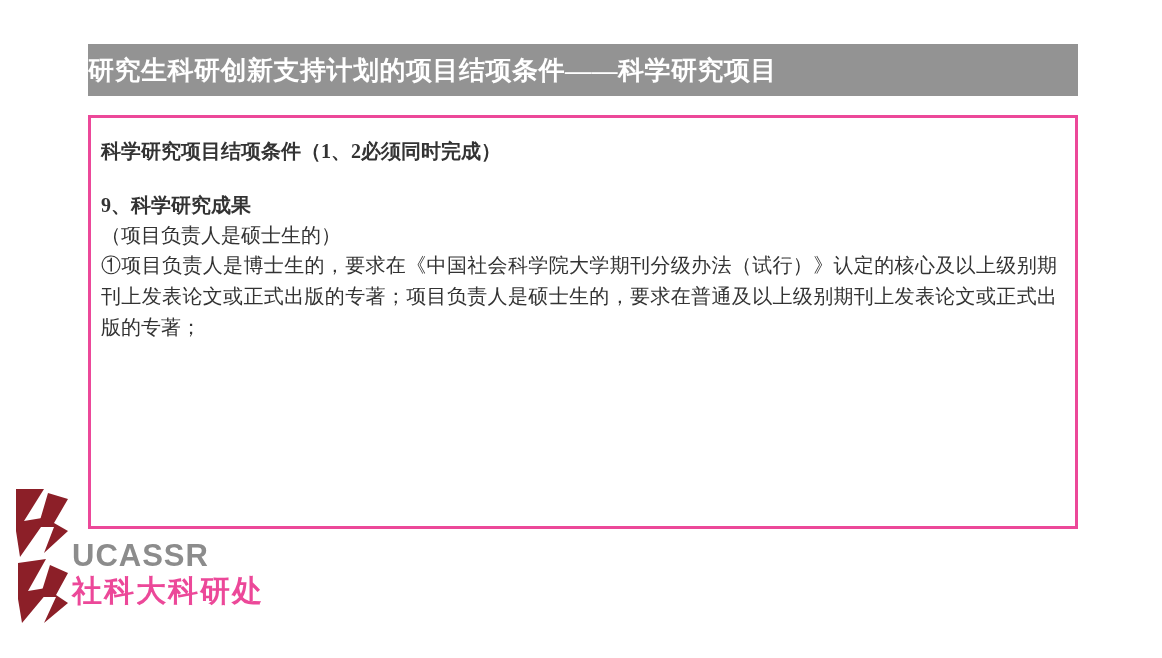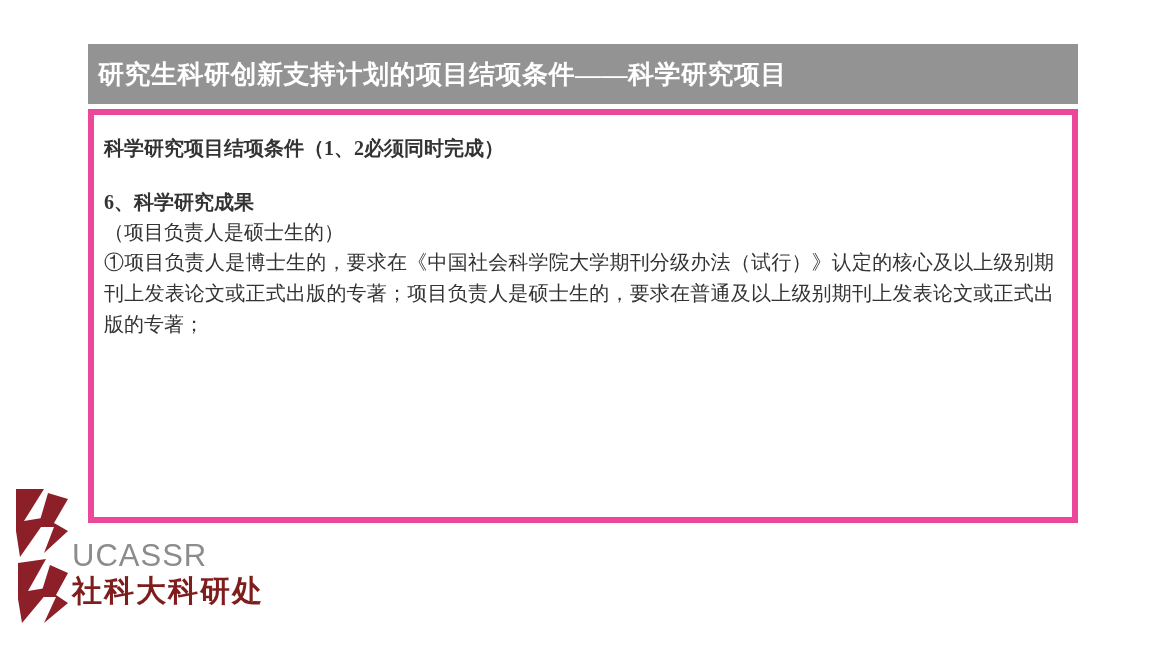--- a/index.html
+++ b/index.html
@@ -18,43 +18,42 @@
     width: 1162px;
     height: 658px;
     background: #ffffff;
   }
   
   .title-bar {
     position: absolute;
     left: 88px;
     top: 44px;
     width: 990px;
-    height: 60px;
+    height: 52px;
     background: #939393;
     display: flex;
     align-items: center;
     box-sizing: border-box;
-    padding-left: 10px;
   }
   .title-text {
     color: #ffffff;
     font-size: 26px;
     font-weight: bold;
     letter-spacing: 0.5px;
     white-space: nowrap;
     font-family: "Liberation Serif", "DejaVu Serif", serif;
   }
   
   .content-box {
     position: absolute;
     left: 88px;
-    top: 109px;
+    top: 115px;
     width: 990px;
     height: 414px;
-    border: 6px solid #ec4899;
+    border: 3px solid #ec4899;
     box-sizing: border-box;
     background: #ffffff;
     padding: 18px 18px 0 10px;
   }
   .line {
     color: #333333;
     font-size: 20px;
     line-height: 30px;
     font-family: "Liberation Serif", "DejaVu Serif", serif;
   }
@@ -94,43 +93,44 @@
     left: 62px;
     top: 52px;
     width: 230px;
   }
   .logo-en {
     font-size: 31px;
     color: #8c8c8c;
     letter-spacing: 1px;
     font-family: "Liberation Sans", sans-serif;
     line-height: 34px;
+    font-weight: bold;
   }
   .logo-cn {
     font-size: 30px;
-    color: #7f1d1d;
+    color: #ec4899;
     font-weight: bold;
     letter-spacing: 2px;
     line-height: 36px;
     font-family: "Liberation Serif", "DejaVu Serif", serif;
   }
 </style>
 </head>
 <body>
 
 <div class="slide">
 
   <div class="title-bar">
     <div class="title-text">研究生科研创新支持计划的项目结项条件——科学研究项目</div>
   </div>
 
   <div class="content-box">
     <div class="line bold">科学研究项目结项条件（1、2必须同时完成）</div>
     <div class="spacer"></div>
-    <div class="line bold">6、科学研究成果</div>
+    <div class="line bold">9、科学研究成果</div>
     <div class="line">（项目负责人是硕士生的）</div>
     <div class="para">①项目负责人是博士生的，要求在《中国社会科学院大学期刊分级办法（试行）》认定的核心及以上级别期刊上发表论文或正式出版的专著；项目负责人是硕士生的，要求在普通及以上级别期刊上发表论文或正式出版的专著；</div>
     <div class="spacer-sm"></div>
     <div class="spacer-sm"></div>
   </div>
 
   <div class="logo-wrap">
     <svg class="logo-mark" viewBox="0 0 56 138" xmlns="http://www.w3.org/2000/svg">
       <path d="M2 2 L30 2 L10 34 L34 30 L6 70 L2 44 Z" fill="#8c1f28"></path>
       <path d="M34 6 L54 12 L40 36 L54 44 L30 66 L40 40 L24 40 Z" fill="#8c1f28"></path>

